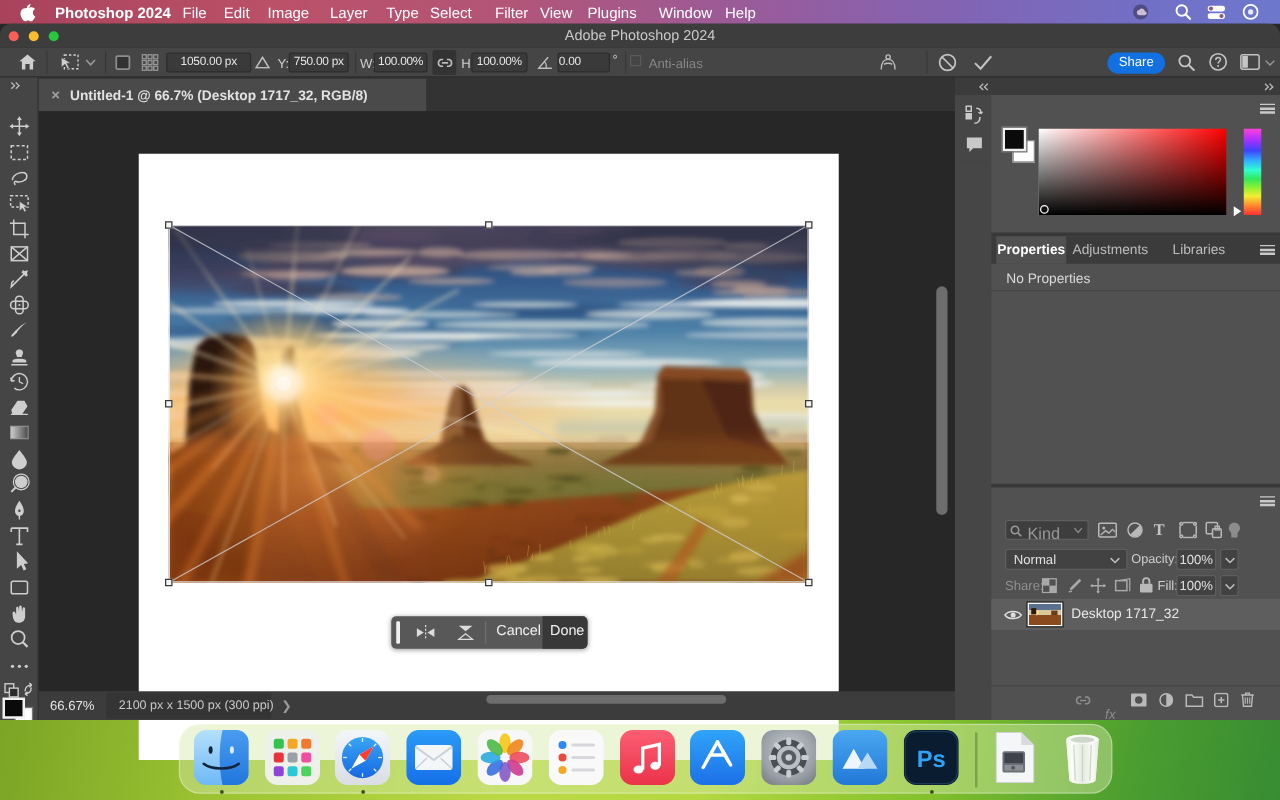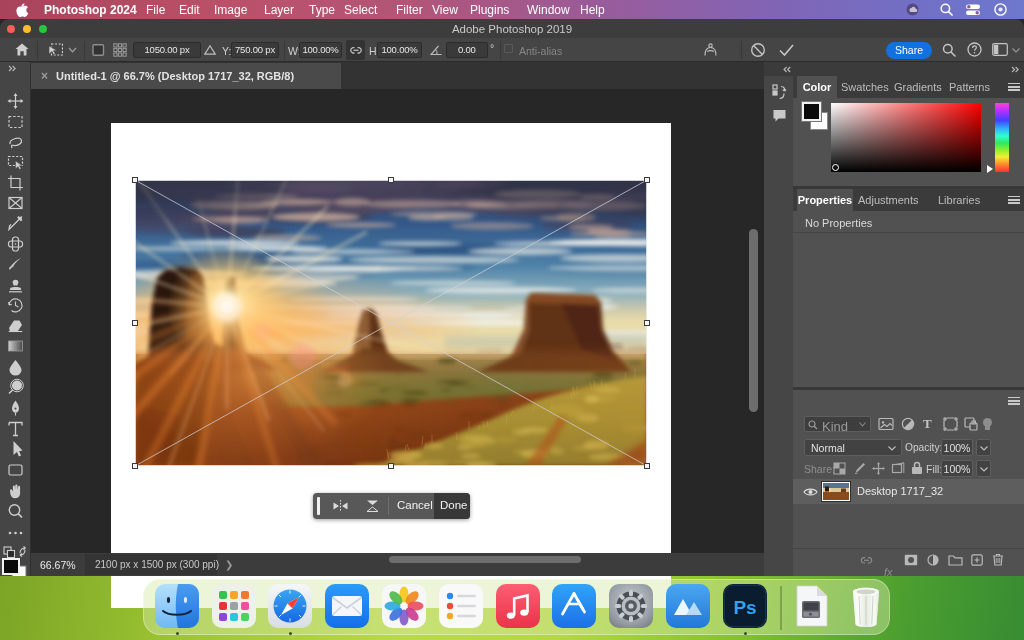--- a/index.html
+++ b/index.html
@@ -94,21 +94,21 @@
     </svg>
     <svg class="mi" style="left:994px;top:3px" width="13" height="13" viewBox="0 0 13 13">
       <circle cx="6.5" cy="6.5" r="5.6" fill="none" stroke="#fff" stroke-width="1.4"></circle>
       <circle cx="6.5" cy="6.5" r="2.1" fill="#fff" opacity="0.85"></circle>
     </svg>
   </div>
   <div class="abs" id="titlebar"></div>
   <div class="abs tl" style="left:7px;background:#f95f57"></div>
   <div class="abs tl" style="left:23px;background:#fbbd2e"></div>
   <div class="abs tl" style="left:39px;background:#29c73f"></div>
-  <div class="abs" id="titletext">Adobe Photoshop 2019</div>
+  <div class="abs" id="titletext">Adobe Photoshop 2024</div>
   <div class="abs" id="optbar">
     <svg class="abs" style="left:15px;top:5px" width="14" height="13" viewBox="0 0 14 13">
       <path d="M7 0.5 L13.5 6 H11.5 V12.5 H8.7 V8.2 H5.3 V12.5 H2.5 V6 H0.5 Z" fill="#cfcfcf"></path>
     </svg>
     <div class="abs" style="left:37px;top:3px;width:1px;height:18px;background:#383838"></div>
     <svg class="abs" style="left:48px;top:5px" width="15" height="14" viewBox="0 0 15 14">
       <g stroke="#cfcfcf" stroke-width="1.2" fill="none" stroke-dasharray="2 1.6">
         <rect x="3.5" y="1" width="11" height="11"></rect>
       </g>
       <path d="M1 3 L1 11 L4 8.4 L5.8 12 L7.4 11.2 L5.6 7.7 L8.8 7.4 Z" fill="#cfcfcf" stroke="#454545" stroke-width="0.6"></path>
@@ -150,21 +150,21 @@
         <path d="M8.5 1.6 H10.2 A2.8 2.8 0 0 1 10.2 7 H8.5"></path>
         <line x1="4.5" y1="4.3" x2="9.5" y2="4.3"></line>
       </g>
     </svg>
     <div class="olab" style="left:369px">H:</div>
     <div class="obox" style="left:377px;width:45px">100.00%</div>
     <svg class="abs" style="left:430px;top:7px" width="13" height="11" viewBox="0 0 13 11">
       <path d="M11.5 9.5 H1 L8.5 0.8" fill="none" stroke="#bdbdbd" stroke-width="1.2"></path>
       <path d="M5.5 4.3 A5 5 0 0 1 6.8 9.4" fill="none" stroke="#bdbdbd" stroke-width="1"></path>
     </svg>
-    <div class="obox" style="left:446px;width:42px;text-align:left;padding-left:11px">0.00</div>
+    <div class="obox" style="left:446px;width:42px;text-align:left;padding-left:0">0.00</div>
     <div class="olab" style="left:490px;top:4px">°</div>
     <div class="abs" style="left:500px;top:3px;width:1px;height:18px;background:#383838"></div>
     <div class="abs" style="left:504px;top:6px;width:9px;height:9px;border:1px solid #5a5a5a;border-radius:1px"></div>
     <div class="abs" style="left:519px;top:7px;color:#878787;font-size:10.5px">Anti-alias</div>
     <svg class="abs" style="left:703px;top:5px" width="15" height="14" viewBox="0 0 15 14">
       <g fill="none" stroke="#bdbdbd" stroke-width="1.1">
         <path d="M2 12.5 C2 7 4 4.5 7.5 4.5 C11 4.5 13 7 13 12.5"></path>
         <circle cx="7.5" cy="2.6" r="1.7"></circle>
         <path d="M4.2 8.5 C5.5 7.3 9.5 7.3 10.8 8.5"></path>
       </g>
@@ -848,26 +848,20 @@
           <path d="M12 9.5 C12 13 10 14.5 7.5 14.5"></path>
         </g>
       </svg>
       <svg class="abs" style="left:8px;top:33px" width="15" height="14" viewBox="0 0 15 14">
         <path d="M1.5 1 H13.5 V9.5 H6.5 L3.5 12.5 V9.5 H1.5 Z" fill="#c9c9c9"></path>
       </svg>
       <div class="abs" style="left:0;top:52px;width:29px;height:1px;background:#454545"></div>
     </div>
     <div id="panels">
 
-      <div class="tabrow" style="top:0">
-        <div class="tab active" style="left:4px;width:40px">Color</div>
-        <span class="tabt" style="left:48px">Swatches</span>
-        <span class="tabt" style="left:101px">Gradients</span>
-        <span class="tabt" style="left:156px">Patterns</span>
-      </div>
       <div class="hamb" style="left:215px;top:7px">
         <div></div>
         <div></div>
         <div></div>
       </div>
       <div class="abs" style="left:17px;top:36px;width:18px;height:18px;background:#fdfdfd;border:1px solid #888"></div>
       <div class="abs" style="left:9px;top:26px;width:19px;height:19px;background:#0a0a0a;border:2px solid #f2f2f2;outline:1px solid #777"></div>
       <div class="abs" style="left:38px;top:27px;width:150px;height:69px;background:linear-gradient(to bottom, rgba(0,0,0,0) 0%, #000 100%), linear-gradient(to right, #ffffff 0%, #ff0000 100%)"></div>
       <div class="abs" style="left:39px;top:88px;width:7px;height:7px;border-radius:50%;border:1.4px solid #fff"></div>
       <div class="abs" style="left:202px;top:27px;width:14px;height:69px;background:linear-gradient(to bottom,#ff40d8 0%, #b030ff 12%, #4040ff 25%, #30b0ff 37%, #30ffd0 48%, #30e860 58%, #8cf030 68%, #f0f030 78%, #ff9030 88%, #ff3030 100%)"></div>

